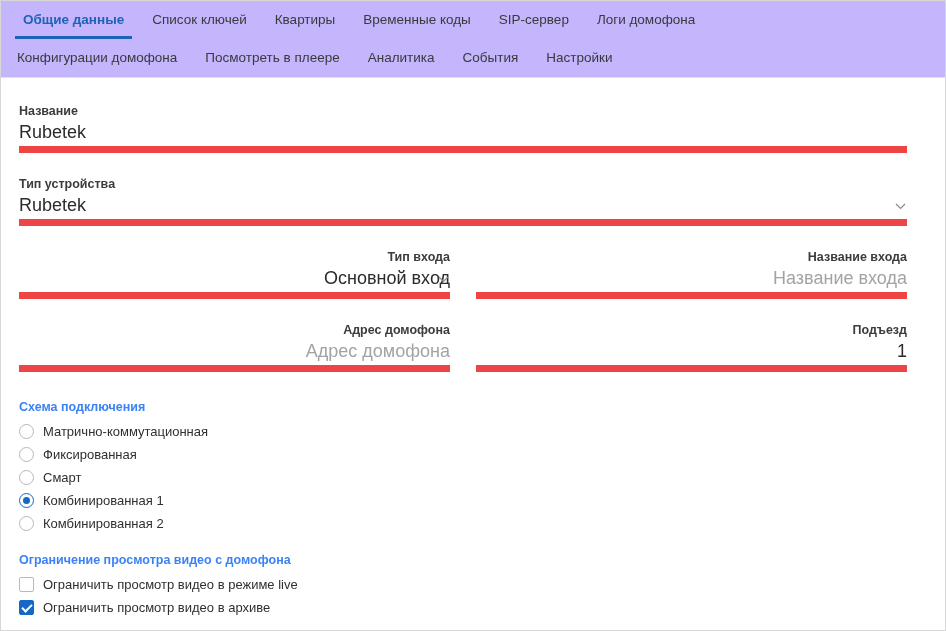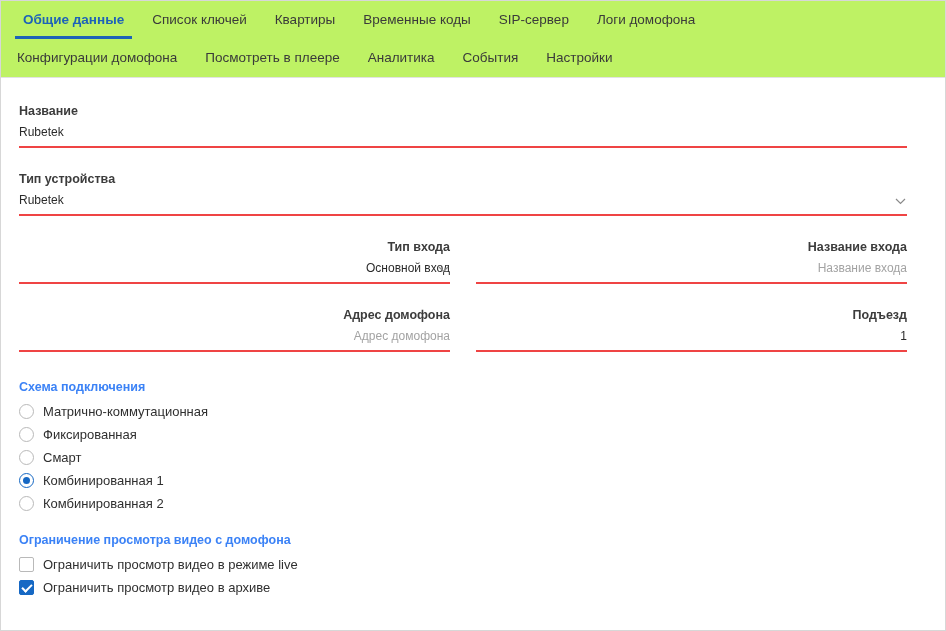--- a/index.html
+++ b/index.html
@@ -15,21 +15,21 @@
     font-size: 13px;
     color: #2b2b2b;
     overflow: hidden;
     border: 1px solid #d7d7d7;
   }
 
   
   .tabs-wrap {
     border-bottom: 1px solid #e2e2e2;
     padding: 0 0 0 0;
-    background: #bef264;
+    background: #c4b5fd;
   }
   .tab-row {
     display: flex;
     align-items: flex-end;
     flex-wrap: nowrap;
     padding-left: 8px;
   }
   .tab-row.row2 { padding-left: 2px; }
   .tab {
     padding: 10px 14px 10px 14px;
@@ -62,23 +62,23 @@
     font-size: 12.5px;
     font-weight: bold;
     color: #3c3c3c;
     margin-bottom: 5px;
   }
   .field {
     margin-bottom: 24px;
   }
   .underline-input {
     position: relative;
-    border-bottom: 2px solid #ef4444;
+    border-bottom: 7px solid #ef4444;
     padding: 0 0 5px 0;
-    font-size: 12px;
+    font-size: 18px;
     color: #2b2b2b;
     min-height: 22px;
     line-height: 18px;
   }
   .underline-input.placeholder {
     color: #a3a3a3;
   }
   .chevron {
     position: absolute;
     right: 2px;

